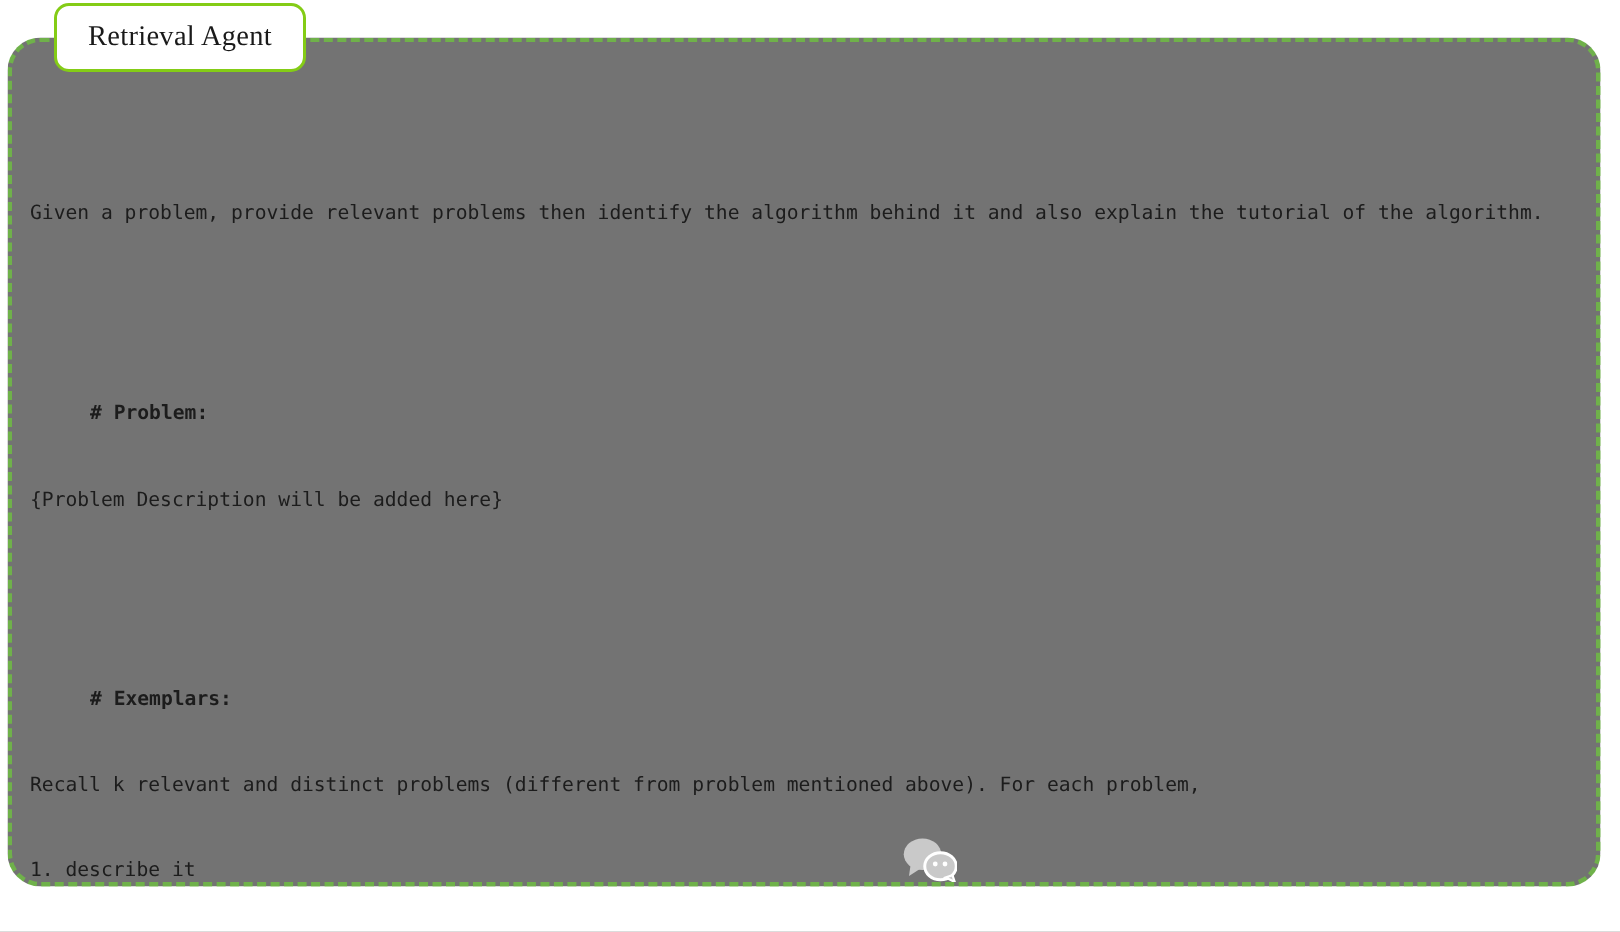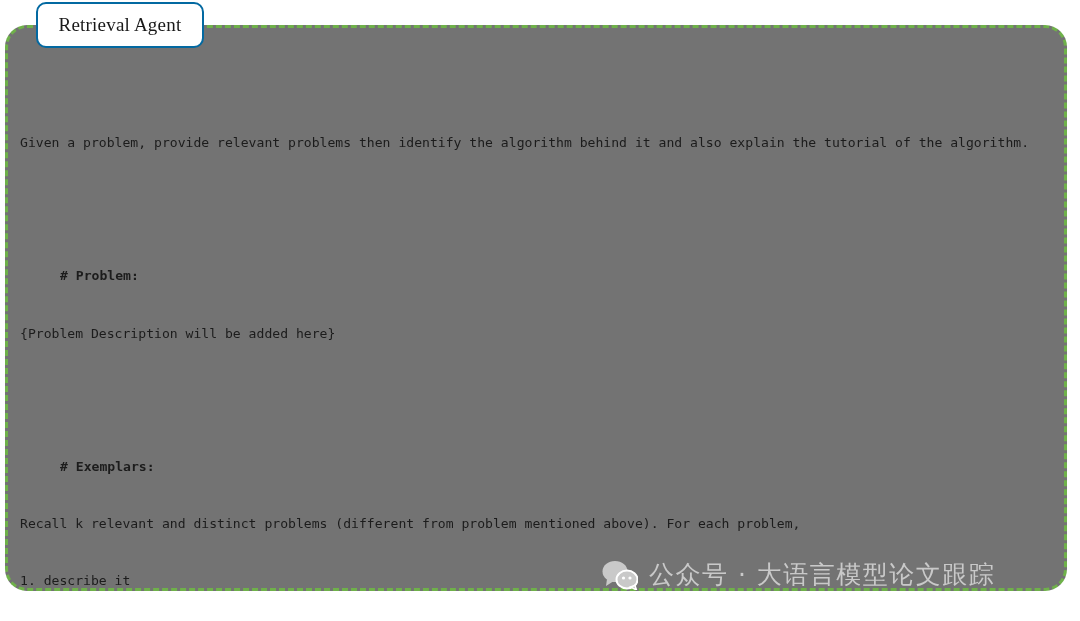--- a/index.html
+++ b/index.html
@@ -29,21 +29,21 @@
   }
 
   
   #agent-title-chip {
     position: absolute;
     left: 36px;
     top: 2px;
     width: 168px;
     height: 46px;
     box-sizing: border-box;
-    border: 2px solid #0369a1;
+    border: 2px solid #84cc16;
     border-radius: 10px;
     background: #ffffff;
     display: flex;
     align-items: center;
     justify-content: center;
     z-index: 5;
   }
   #agent-title-chip .chip-label {
     font-family: "Liberation Serif", "DejaVu Serif", serif;
     font-size: 19px;
@@ -162,14 +162,13 @@
   <span class="wm-icon">
     <svg width="36" height="30" viewBox="0 0 36 30" xmlns="http://www.w3.org/2000/svg">
       <ellipse cx="13" cy="11.5" rx="12.5" ry="10.5" fill="#c9c9c9"></ellipse>
       <polygon points="5,19 4,26 11,21.5" fill="#c9c9c9"></polygon>
       <ellipse cx="25" cy="19.5" rx="10.5" ry="9" fill="#c9c9c9" stroke="#ffffff" stroke-width="2"></ellipse>
       <polygon points="33,25.5 34.5,30 28.5,27" fill="#c9c9c9" stroke="#ffffff" stroke-width="1.5"></polygon>
       <circle cx="21.5" cy="18" r="1.6" fill="#ffffff"></circle>
       <circle cx="28" cy="18" r="1.6" fill="#ffffff"></circle>
     </svg>
   </span>
-  <span class="wm-text">公众号 · 大语言模型论文跟踪</span>
 </div>
 
 </body></html>

